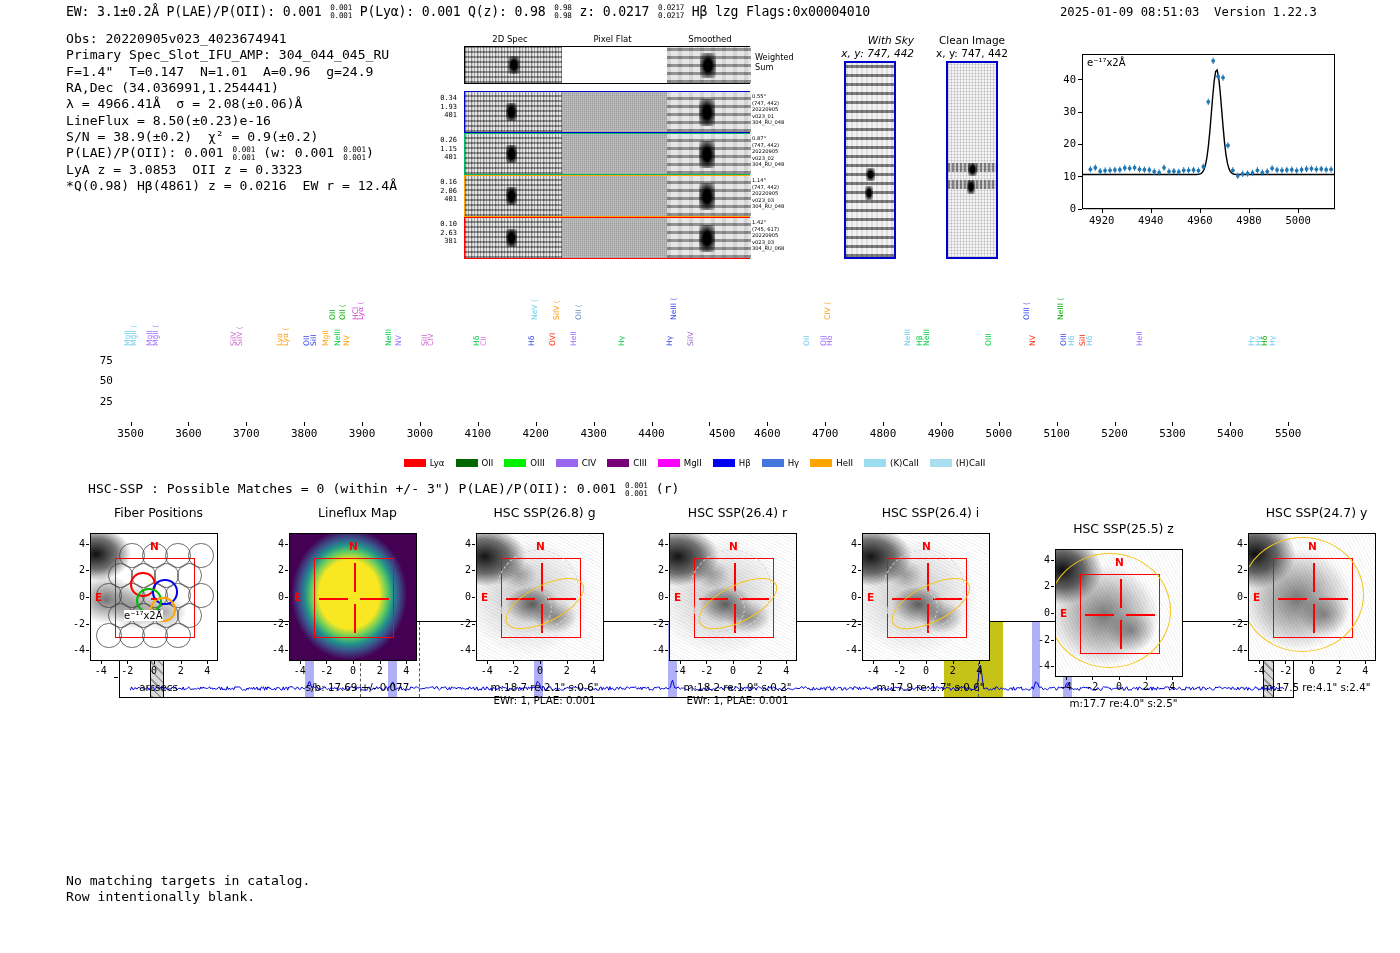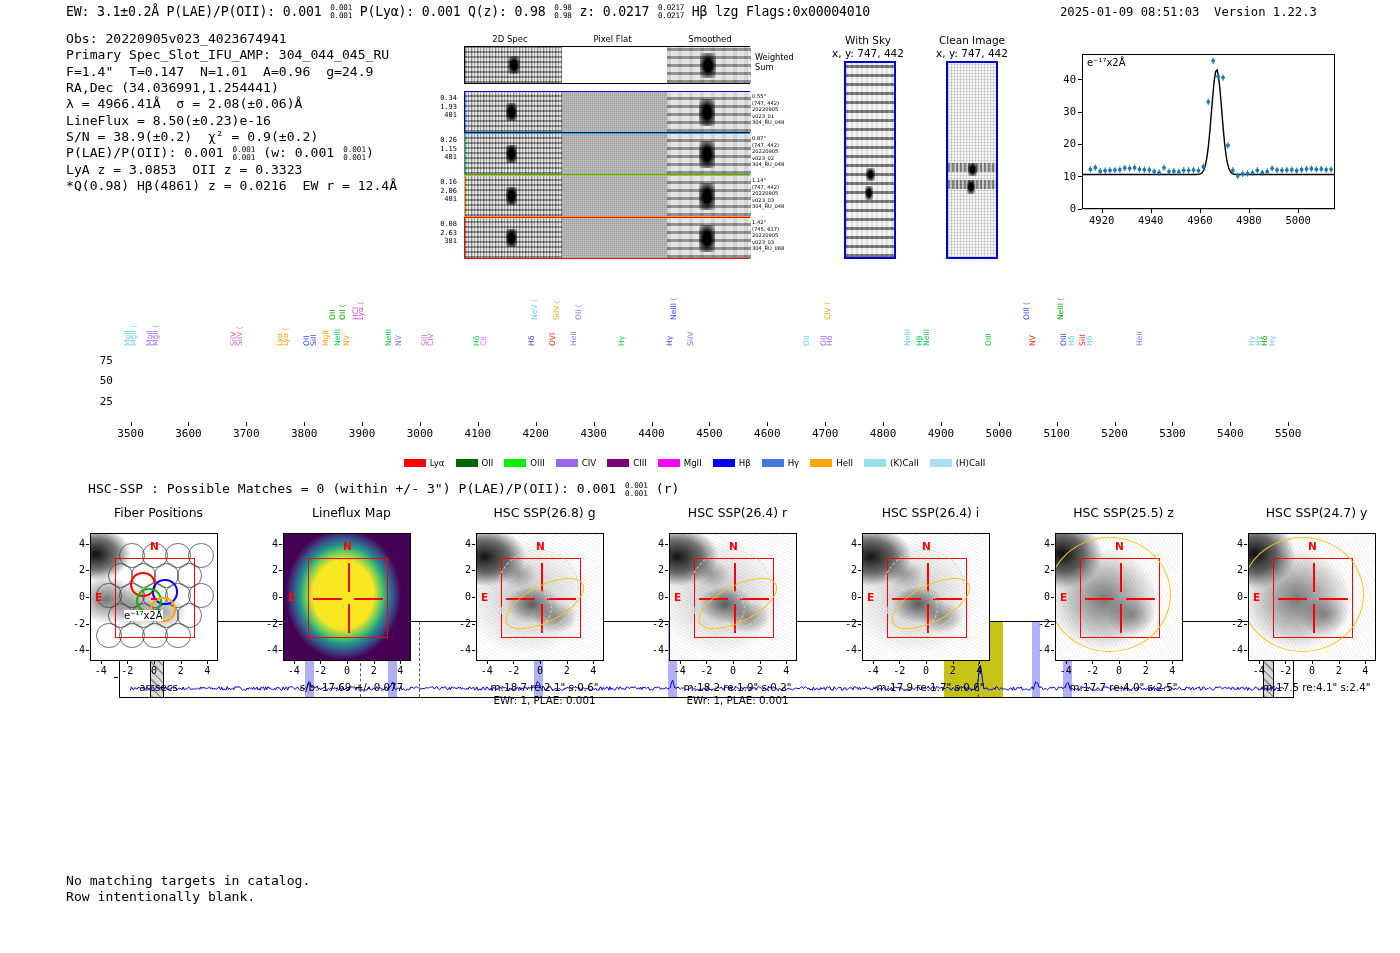--- a/index.html
+++ b/index.html
@@ -219,21 +219,21 @@
         <div>0.26</div>
         <div>1.15</div>
         <div>401</div>
       </div>
       <div class="rowlbl mono" style="position: absolute; left: 0px; top: 87px; width: 34px;">
         <div>0.16</div>
         <div>2.06</div>
         <div>401</div>
       </div>
       <div class="rowlbl mono" style="position: absolute; left: 0px; top: 129px; width: 34px;">
-        <div>0.08</div>
+        <div>0.10</div>
         <div>2.63</div>
         <div>381</div>
       </div>
     </div>
 
   <div class="abs" id="rowinfos" style="left:297px;top:57px;width:56px;height:170px;">
       <div class="rowinfo sans" style="position: absolute; left: 0px; top: 2px; width: 56px;">
         <div>0.55"</div>
         <div>(747, 442)</div>
         <div>20220905</div>
@@ -258,21 +258,21 @@
         <div>1.42"</div>
         <div>(745, 617)</div>
         <div>20220905</div>
         <div>v023_03</div>
         <div>304_RU_068</div>
       </div>
     </div>
 </div>
 
 <div class="abs" style="left:822px;top:34px;width:200px;height:230px;">
-  <div class="abs sans" style="left:0px;top:0px;width:92px;text-align:center;font-size:10.5px;line-height:12.5px;">
+  <div class="abs sans" style="left:0px;top:0px;width:92px;text-align:right;font-size:10.5px;line-height:12.5px;font-style:italic;">
     <span>With Sky</span><br><span>x, y: 747, 442</span>
   </div>
   <div class="abs skytex" style="left:22px;top:27px;width:52px;height:198px;border:2px solid #0000cc;box-sizing:border-box;">
     <div class="blob" style="left:20px;top:105px;width:9px;height:13px;"></div>
     <div class="blob" style="left:19px;top:123px;width:8px;height:14px;"></div>
   </div>
 
   <div class="abs sans" style="left:100px;top:0px;width:100px;text-align:center;font-size:10.5px;line-height:12.5px;">
     <span>Clean Image</span><br><span>x, y: 747, 442</span>
   </div>
@@ -454,21 +454,21 @@
       <div class="tlbl mono" style="left: 393.985px; top: 151px; width: 52px; text-align: center; font-size: 11px;">3000</div>
       <div class="tick" style="left: 477.867px; top: 146px; width: 1px; height: 4px;"></div>
       <div class="tlbl mono" style="left: 451.867px; top: 151px; width: 52px; text-align: center; font-size: 11px;">4100</div>
       <div class="tick" style="left: 535.749px; top: 146px; width: 1px; height: 4px;"></div>
       <div class="tlbl mono" style="left: 509.749px; top: 151px; width: 52px; text-align: center; font-size: 11px;">4200</div>
       <div class="tick" style="left: 593.631px; top: 146px; width: 1px; height: 4px;"></div>
       <div class="tlbl mono" style="left: 567.631px; top: 151px; width: 52px; text-align: center; font-size: 11px;">4300</div>
       <div class="tick" style="left: 651.512px; top: 146px; width: 1px; height: 4px;"></div>
       <div class="tlbl mono" style="left: 625.512px; top: 151px; width: 52px; text-align: center; font-size: 11px;">4400</div>
       <div class="tick" style="left: 709.394px; top: 146px; width: 1px; height: 4px;"></div>
-      <div class="tlbl mono" style="left: 683.394px; top: 151px; width: 52px; text-align: center; font-size: 11px;">4500</div>
+      <div class="tlbl mono" style="left: 683.394px; top: 151px; width: 52px; text-align: right; font-size: 11px;">4500</div>
       <div class="tick" style="left: 767.276px; top: 146px; width: 1px; height: 4px;"></div>
       <div class="tlbl mono" style="left: 741.276px; top: 151px; width: 52px; text-align: center; font-size: 11px;">4600</div>
       <div class="tick" style="left: 825.158px; top: 146px; width: 1px; height: 4px;"></div>
       <div class="tlbl mono" style="left: 799.158px; top: 151px; width: 52px; text-align: center; font-size: 11px;">4700</div>
       <div class="tick" style="left: 883.039px; top: 146px; width: 1px; height: 4px;"></div>
       <div class="tlbl mono" style="left: 857.039px; top: 151px; width: 52px; text-align: center; font-size: 11px;">4800</div>
       <div class="tick" style="left: 940.921px; top: 146px; width: 1px; height: 4px;"></div>
       <div class="tlbl mono" style="left: 914.921px; top: 151px; width: 52px; text-align: center; font-size: 11px;">4900</div>
       <div class="tick" style="left: 998.803px; top: 146px; width: 1px; height: 4px;"></div>
       <div class="tlbl mono" style="left: 972.803px; top: 151px; width: 52px; text-align: center; font-size: 11px;">5000</div>
@@ -625,21 +625,21 @@
       <div class="tick" style="left: 24px; top: 118.667px; width: 3px; height: 1px;"></div>
       <div class="tlbl s" style="left: 2px; top: 112.667px; width: 21px; text-align: right;">-2</div>
       <div class="tick" style="left: 24px; top: 92px; width: 3px; height: 1px;"></div>
       <div class="tlbl s" style="left: 2px; top: 86px; width: 21px; text-align: right;">0</div>
       <div class="tick" style="left: 24px; top: 65.3333px; width: 3px; height: 1px;"></div>
       <div class="tlbl s" style="left: 2px; top: 59.3333px; width: 21px; text-align: right;">2</div>
       <div class="tick" style="left: 24px; top: 38.6667px; width: 3px; height: 1px;"></div>
       <div class="tlbl s" style="left: 2px; top: 32.6667px; width: 21px; text-align: right;">4</div>
       <div class="cap sans" style="top: 176px;">arcsecs</div>
     </div>
-    <div class="cut" style="left: 255px; top: 0px; width: 193px; height: 230px;">
+    <div class="cut" style="left: 261px; top: 0px; width: 193px; height: 230px;">
       <div class="cuttitle sans" style="top: 0px;">Lineflux Map</div>
       <div class="cutbox lfmap" style="left: 28px; top: 28px; width: 128px; height: 128px;">
         <div class="redsq" style="left: 24px; top: 24px; width: 80px; height: 80px;"></div>
         <div class="cross-h" style="left: 29.3333px; top: 64px; width: 28.6667px;"></div>
         <div class="cross-h" style="left: 70px; top: 64px; width: 28.6667px;"></div>
         <div class="cross-v" style="left: 64px; top: 29.3333px; height: 28.6667px;"></div>
         <div class="cross-v" style="left: 64px; top: 70px; height: 28.6667px;"></div>
       </div>
       <div class="nmark" style="left: 88px; top: 35px;">N</div>
       <div class="emark" style="left: 33px; top: 86px;">E</div>
@@ -768,21 +768,21 @@
       <div class="tick" style="left: 24px; top: 118.667px; width: 3px; height: 1px;"></div>
       <div class="tlbl s" style="left: 2px; top: 112.667px; width: 21px; text-align: right;">-2</div>
       <div class="tick" style="left: 24px; top: 92px; width: 3px; height: 1px;"></div>
       <div class="tlbl s" style="left: 2px; top: 86px; width: 21px; text-align: right;">0</div>
       <div class="tick" style="left: 24px; top: 65.3333px; width: 3px; height: 1px;"></div>
       <div class="tlbl s" style="left: 2px; top: 59.3333px; width: 21px; text-align: right;">2</div>
       <div class="tick" style="left: 24px; top: 38.6667px; width: 3px; height: 1px;"></div>
       <div class="tlbl s" style="left: 2px; top: 32.6667px; width: 21px; text-align: right;">4</div>
       <div class="cap sans" style="top: 176px;">m:17.9  re:1.7"  s:0.6"</div>
     </div>
-    <div class="cut" style="left: 1027px; top: 0px; width: 193px; height: 230px;">
+    <div class="cut" style="left: 1027px; top: 16px; width: 193px; height: 230px;">
       <div class="cuttitle sans" style="top: 0px;">HSC SSP(25.5) z</div>
       <div class="cutbox galtex2" style="left: 28px; top: 28px; width: 128px; height: 128px;">
         <div class="redsq" style="left: 24px; top: 24px; width: 80px; height: 80px;"></div>
         <div class="cross-h" style="left: 29.3333px; top: 64px; width: 28.6667px;"></div>
         <div class="cross-h" style="left: 70px; top: 64px; width: 28.6667px;"></div>
         <div class="cross-v" style="left: 64px; top: 29.3333px; height: 28.6667px;"></div>
         <div class="cross-v" style="left: 64px; top: 70px; height: 28.6667px;"></div>
         <div class="ellipse" style="left: -8px; top: 2.66667px; width: 123.2px; height: 115.36px;"></div>
       </div>
       <div class="nmark" style="left: 88px; top: 35px;">N</div>

